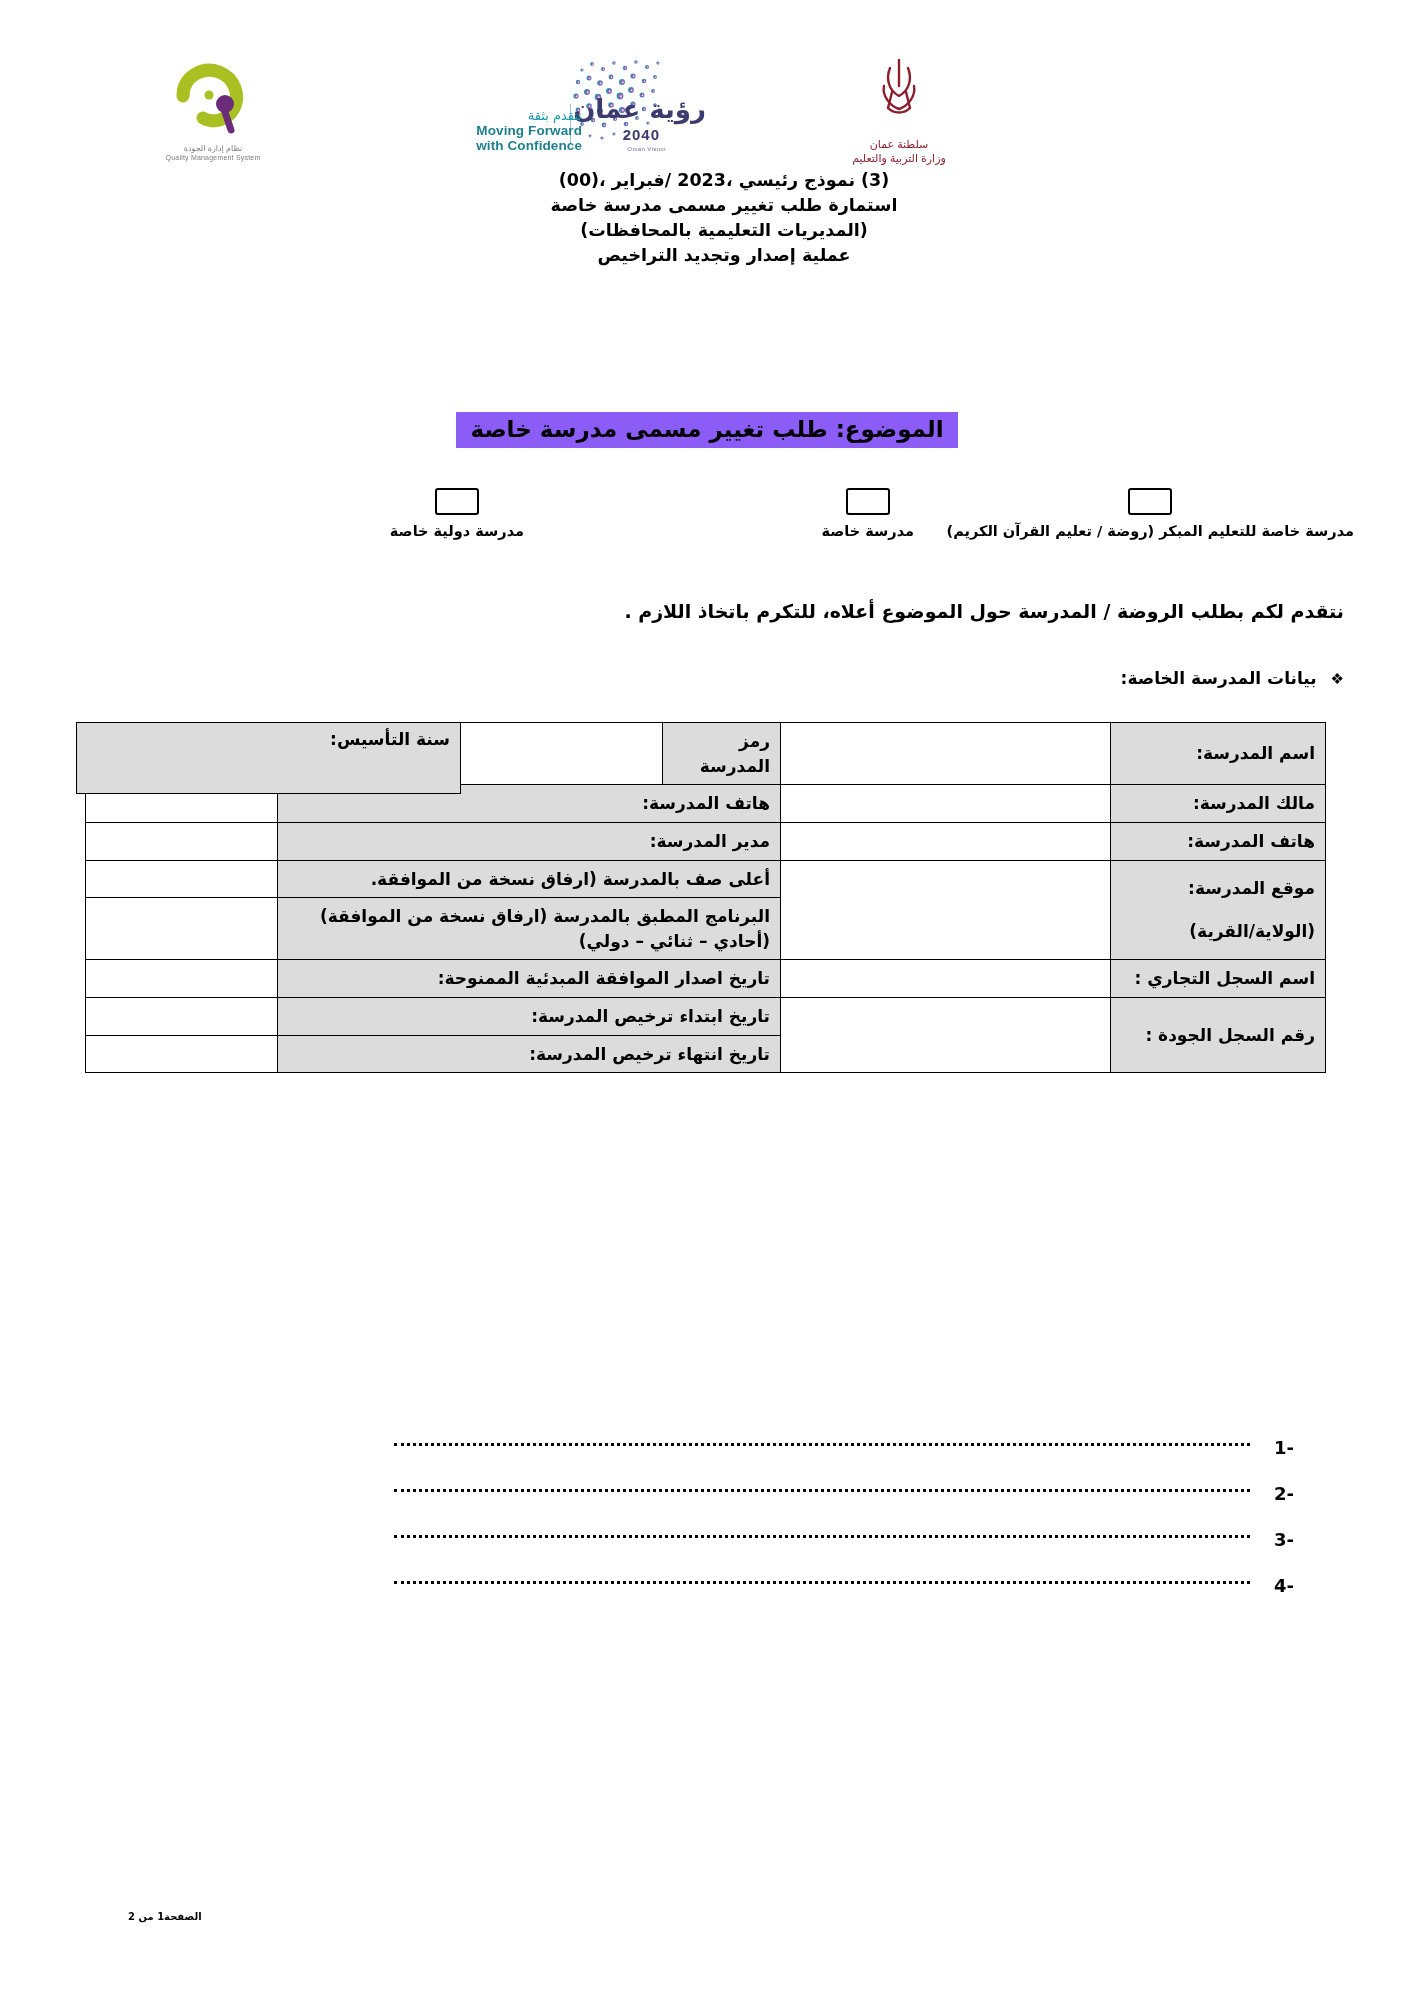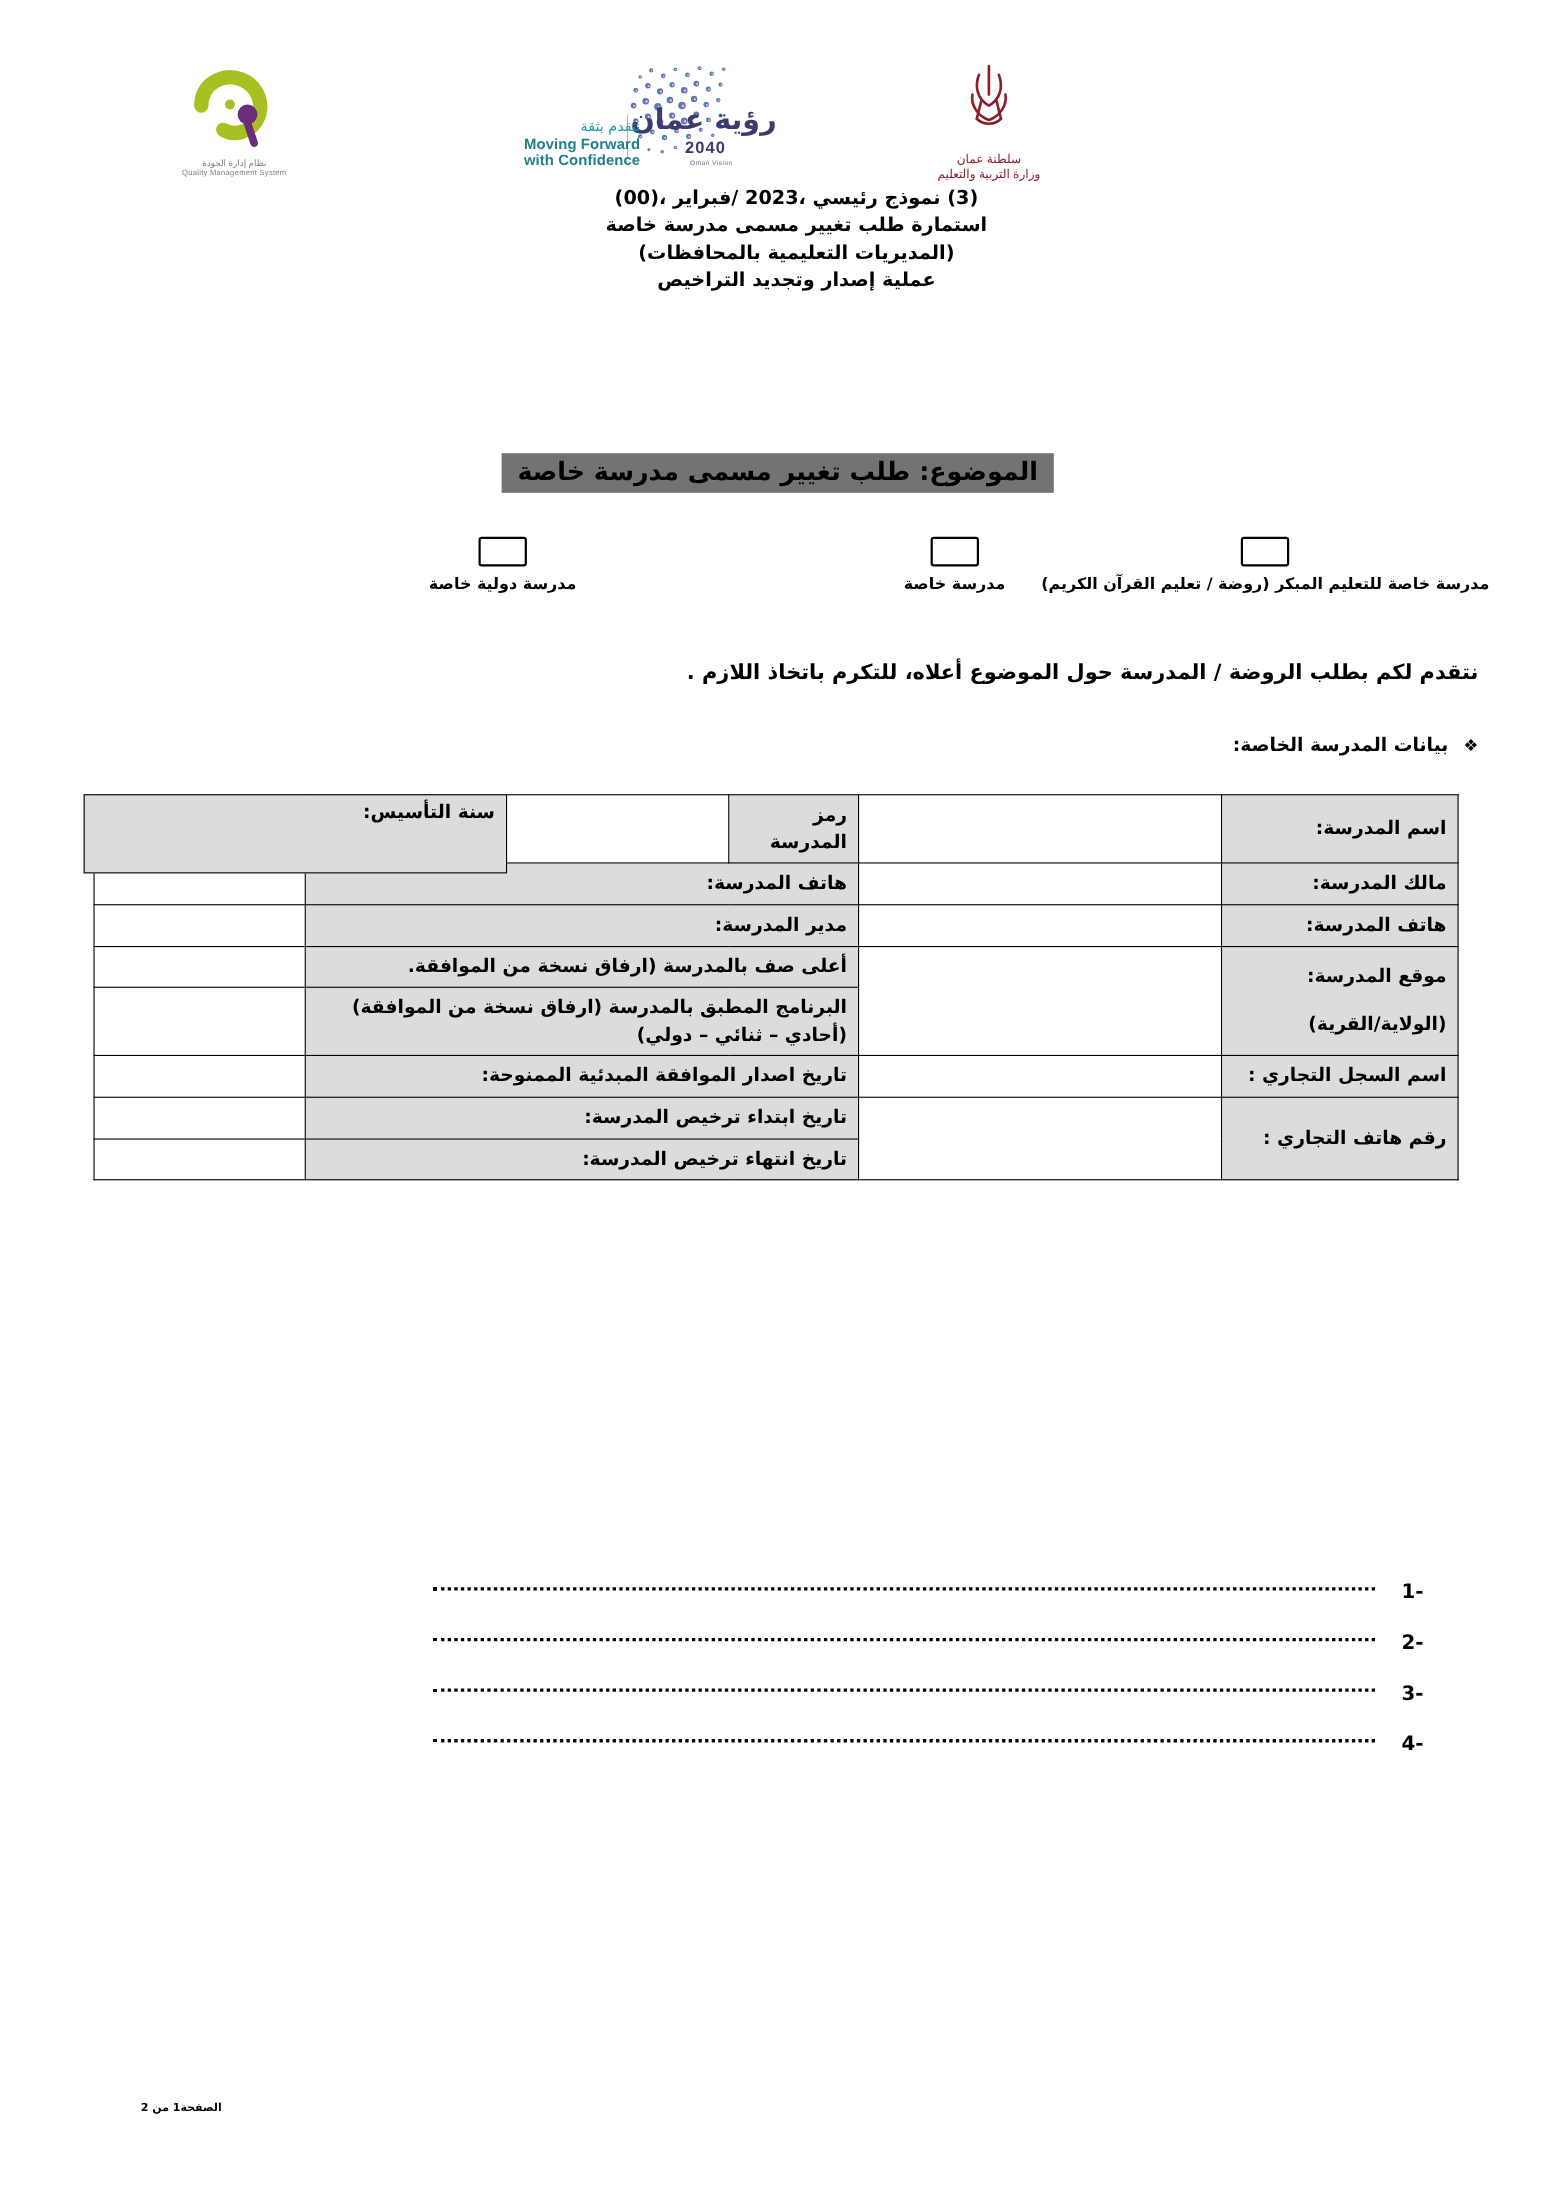--- a/index.html
+++ b/index.html
@@ -105,21 +105,21 @@
   
   .subject-wrap {
     position: absolute;
     top: 412px;
     left: 0;
     width: 1414px;
     text-align: center;
   }
   .subject {
     display: inline-block;
-    background: #737373;
+    background: #8b5cf6;
     font-size: 23px;
     font-weight: bold;
     padding: 4px 14px 6px 14px;
     font-family: "DejaVu Sans", sans-serif;
     line-height: 1.15;
   }
 
   
   .checkbox-row {
     position: absolute;
@@ -442,21 +442,21 @@
       </tr>
 
       <tr>
         <td class="shade lbl">اسم السجل التجاري :</td>
         <td class="blank"></td>
         <td class="shade lbl" colspan="2">تاريخ اصدار الموافقة المبدئية الممنوحة:</td>
         <td class="blank"></td>
       </tr>
 
       <tr>
-        <td class="shade lbl" rowspan="2">رقم هاتف التجاري :</td>
+        <td class="shade lbl" rowspan="2">رقم السجل الجودة :</td>
         <td class="blank" rowspan="2"></td>
         <td class="shade lbl" colspan="2">تاريخ ابتداء ترخيص المدرسة:</td>
         <td class="blank"></td>
       </tr>
 
       <tr>
         <td class="shade lbl" colspan="2">تاريخ انتهاء ترخيص المدرسة:</td>
         <td class="blank"></td>
       </tr>
     </tbody>

